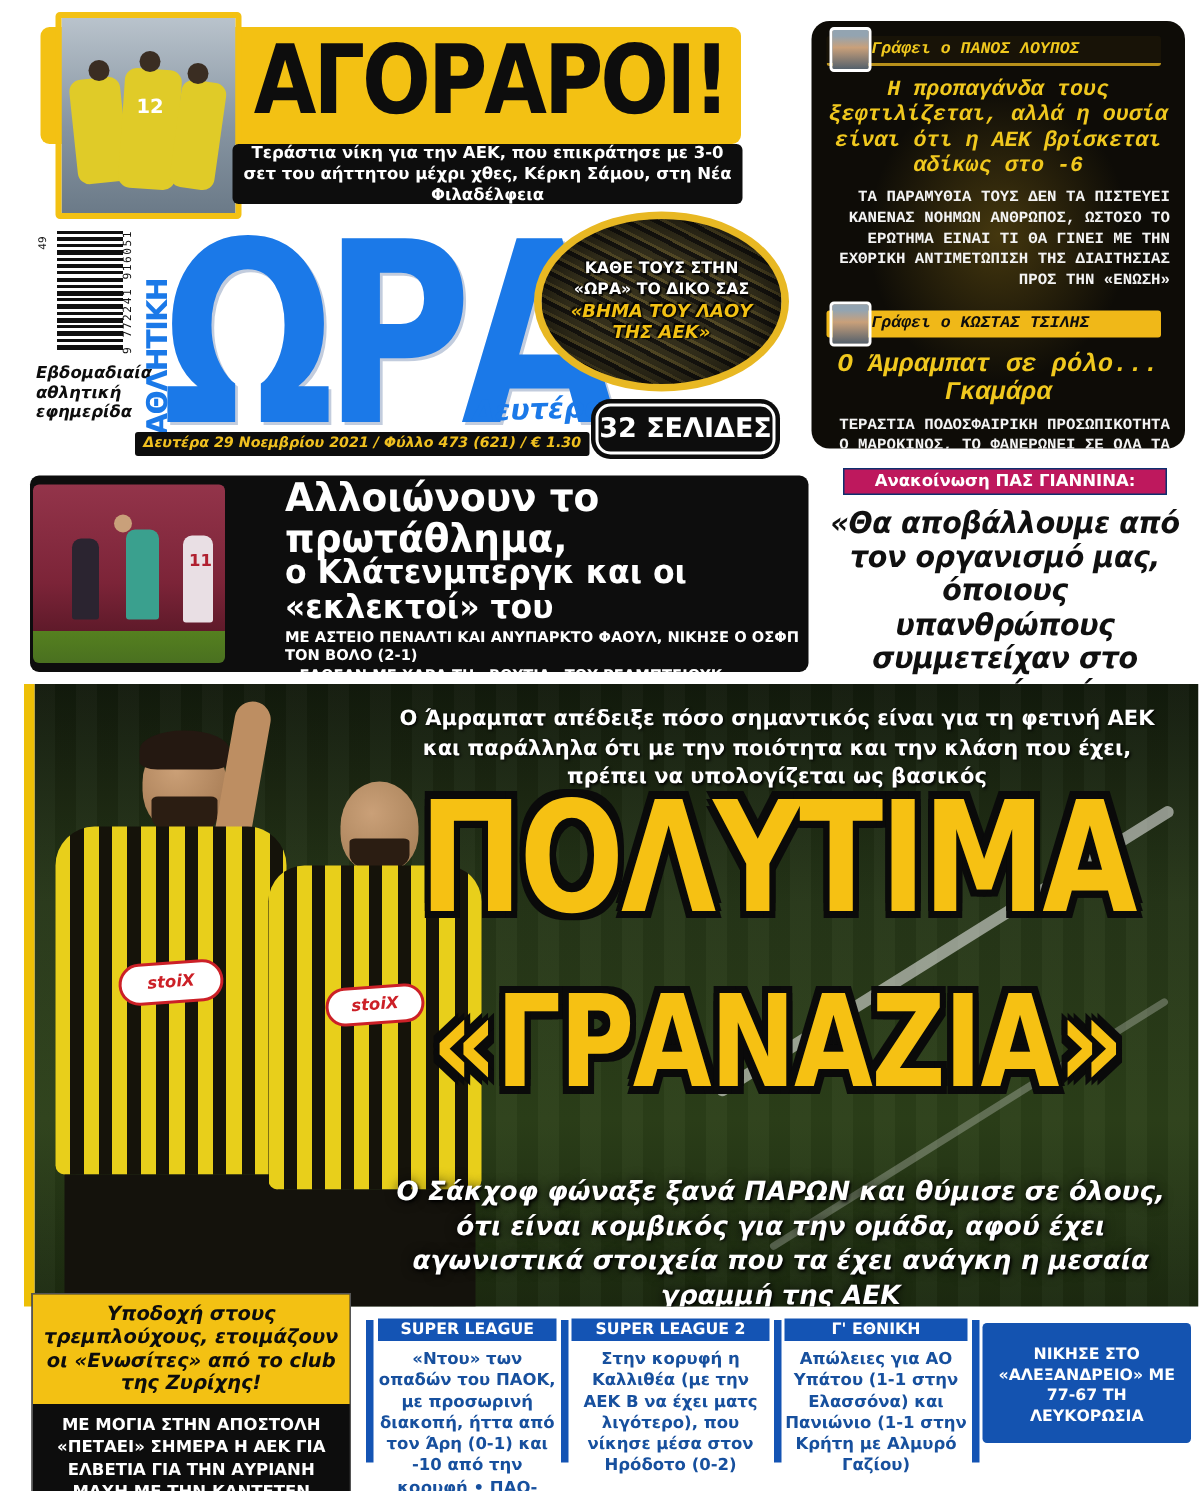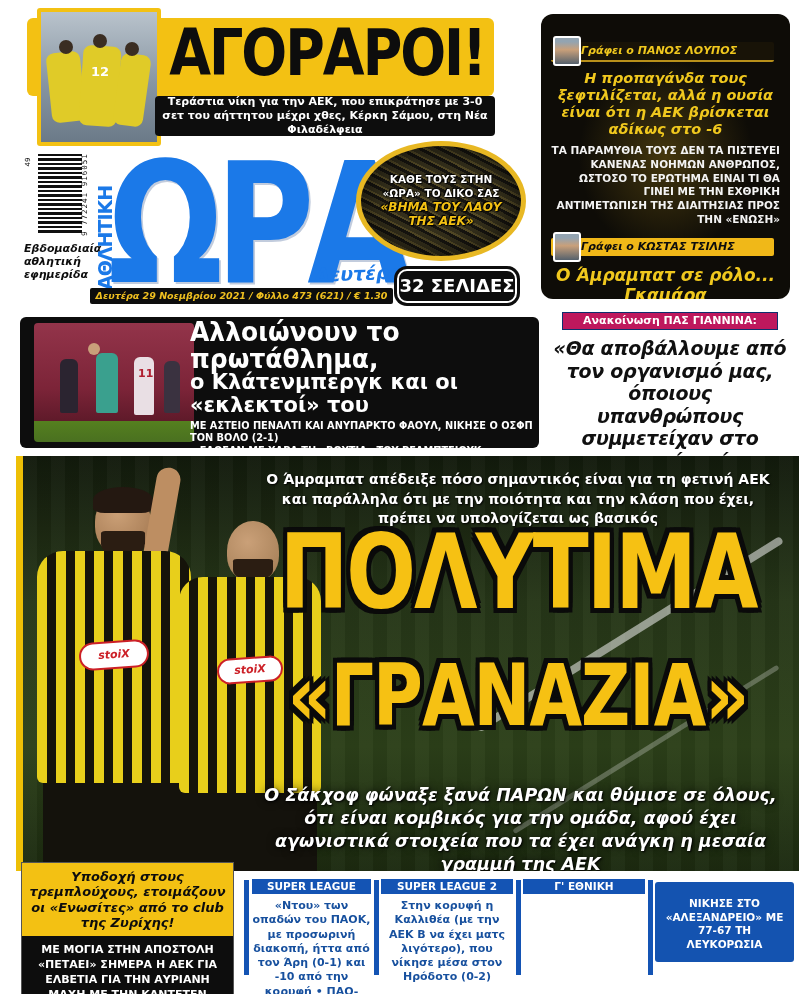--- a/index.html
+++ b/index.html
@@ -16,21 +16,21 @@
             background:linear-gradient(180deg,#b9c3cc 0%,#8795a2 55%,#6b7a88 100%);overflow:hidden;}
   .vb-blob{position:absolute;background:#e0cb28;border-radius:8px;}
   .vb-head{position:absolute;background:#3a2d22;border-radius:50%;width:14px;height:14px;}
   .vb-num{position:absolute;color:#fff;font-size:13px;font-weight:bold;}
   .tl-sub{left:155px;top:96px;width:340px;height:40px;background:#0d0d0d;border-radius:4px;
           color:#fff;font-size:11px;font-weight:bold;text-align:center;
           display:flex;align-items:center;justify-content:center;padding:0 6px;box-sizing:border-box;line-height:1.3;}
 
   
   .tr-box{left:541px;top:14px;width:249px;height:285px;background:#0e0c07;border-radius:12px;
-          padding:28px 10px 0 10px;box-sizing:border-box;overflow:hidden;}
+          padding:10px 10px 0 10px;box-sizing:border-box;overflow:hidden;font-family:Liberation Mono, monospace;}
   .tr-box::before{content:"";position:absolute;left:15%;top:15%;width:70%;height:70%;
           background:radial-gradient(ellipse at center,rgba(150,120,25,.40),transparent 70%);}
   .byline{position:relative;height:18px;line-height:18px;font-size:11px;font-weight:bold;font-style:italic;
           padding-left:30px;border-radius:2px;margin-right:6px;}
   .byline.dark{background:#181307;color:#f0c81e;border-bottom:2px solid #b8901a;}
   .byline.gold{background:#f0b818;color:#0d0d0d;}
   .headshot{position:absolute;left:2px;top:-6px;width:24px;height:26px;border:2px solid #fff;border-radius:3px;
             background:linear-gradient(180deg,#93a4b1 15%,#c9a07a 45%,#55616c 100%);}
   .col-h1{position:relative;color:#f0c81e;font-size:14.5px;font-weight:bold;font-style:italic;
           text-align:center;line-height:1.18;margin:8px 0 6px;}
@@ -60,21 +60,21 @@
   .oval .y{color:#f3c113;font-size:12px;font-weight:bold;font-style:italic;line-height:1.2;width:90%;
            text-shadow:1px 1px 1px #000,-1px -1px 1px #000;}
   .dateline{left:90px;top:288px;width:303px;height:16px;background:#0d0d0d;color:#f0c020;
             font-size:9.5px;font-weight:bold;font-style:italic;text-align:center;line-height:16px;border-radius:2px;}
   .badge32{left:397px;top:269px;width:116px;height:30px;background:#0d0d0d;border:2px solid #fff;
            box-shadow:0 0 0 3px #0d0d0d;border-radius:10px;color:#fff;font-size:18px;font-weight:bold;
            text-align:center;line-height:30px;letter-spacing:0px;}
 
   
   .ref-box{left:20px;top:317px;width:519px;height:131px;background:#0d0d0d;border-radius:6px;}
-  .ref-photo{position:absolute;left:14px;top:6px;width:160px;height:119px;border-radius:4px;overflow:hidden;
+  .ref-photo{position:absolute;left:2px;top:6px;width:128px;height:119px;border-radius:4px;overflow:hidden;
              background:linear-gradient(180deg,#93344a 0%,#7c2438 55%,#5f1a2a 82%,#55801f 82%,#4a7020 100%);}
   .fig{position:absolute;border-radius:6px 6px 2px 2px;}
   .ref-text{position:absolute;left:170px;top:3px;width:344px;text-align:left;}
   .ref-h1{color:#fff;font-size:25px;font-weight:bold;line-height:1.02;transform:scaleY(1.05);}
   .ref-h2{color:#fff;font-size:21px;font-weight:bold;line-height:1.05;transform:scaleY(1.05);}
   .ref-s1{color:#fff;font-size:9.8px;font-weight:bold;margin-top:5px;line-height:1.25;}
   .ref-s2{color:#fff;font-size:9.8px;font-weight:bold;line-height:1.25;}
   .ref-s3{color:#f3eecf;font-size:9.5px;font-weight:bold;font-style:italic;line-height:1.25;margin-top:1px;}
 
   
@@ -239,19 +239,20 @@
   <div class="bcol" style="left:252px;width:119px;">
     <div class="bcol-h">SUPER LEAGUE</div>
     <div class="bcol-b">«Ντου» των οπαδών του ΠΑΟΚ, με προσωρινή διακοπή, ήττα από τον Άρη (0-1) και -10 από την κορυφή • ΠΑΟ-ΠΑΝΑΙΤΩΛΙΚΟΣ 2-0</div>
   </div>
   <div class="bcol" style="left:381px;width:132px;">
     <div class="bcol-h">SUPER LEAGUE 2</div>
     <div class="bcol-b">Στην κορυφή η Καλλιθέα (με την ΑΕΚ Β να έχει ματς λιγότερο), που νίκησε μέσα στον Ηρόδοτο (0-2)</div>
   </div>
   <div class="bcol" style="left:523px;width:122px;">
     <div class="bcol-h">Γ' ΕΘΝΙΚΗ</div>
+    <div class="bcol-b">Απώλειες για ΑΟ Υπάτου (1-1 στην Ελασσόνα) και Πανιώνιο (1-1 στην Κρήτη με Αλμυρό Γαζίου)</div>
   </div>
 
   <div class="abs natl">
     <div class="natl-b">ΝΙΚΗΣΕ ΣΤΟ «ΑΛΕΞΑΝΔΡΕΙΟ» ΜΕ 77-67 ΤΗ ΛΕΥΚΟΡΩΣΙΑ</div>
   </div>
 
 </div>
 
 </body></html>

